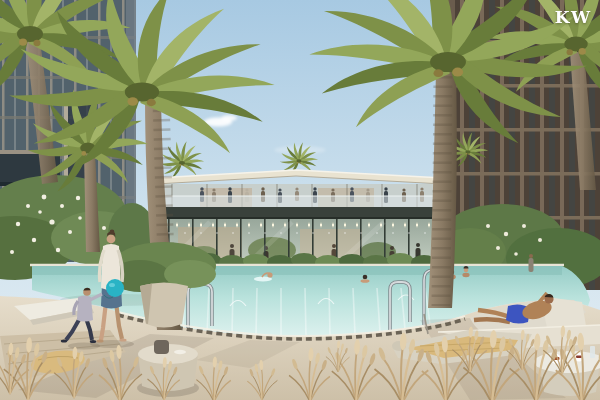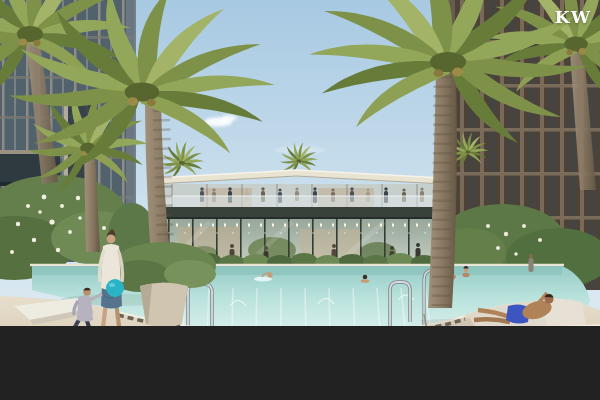--- a/index.html
+++ b/index.html
@@ -1,16 +1,16 @@
 <!DOCTYPE html>
 <html><head>
 <meta charset="utf-8">
 <style>
   html,body{margin:0;padding:0;background:#222;}
-  .stage{position:relative;width:600px;height:326px;overflow:hidden;
+  .stage{position:relative;width:600px;height:400px;overflow:hidden;
          font-family:"Liberation Sans",sans-serif;background:#737373;}
   .stage svg{position:absolute;left:0;top:0;display:block;}
   .kw{position:absolute;top:7px;right:8px;color:#ffffff;
       font-family:"DejaVu Serif",serif;font-weight:bold;font-size:17px;
       letter-spacing:2px;text-shadow:0 1px 3px rgba(40,40,30,.45);
       user-select:none;}
   .gs1{stroke:#c2a67c;stroke-width:1.6;fill:none}
   .gs2{stroke:#a88e66;stroke-width:1.4;fill:none}
   .gs3{stroke:#d6bd94;stroke-width:1.8;fill:none}
 </style>

